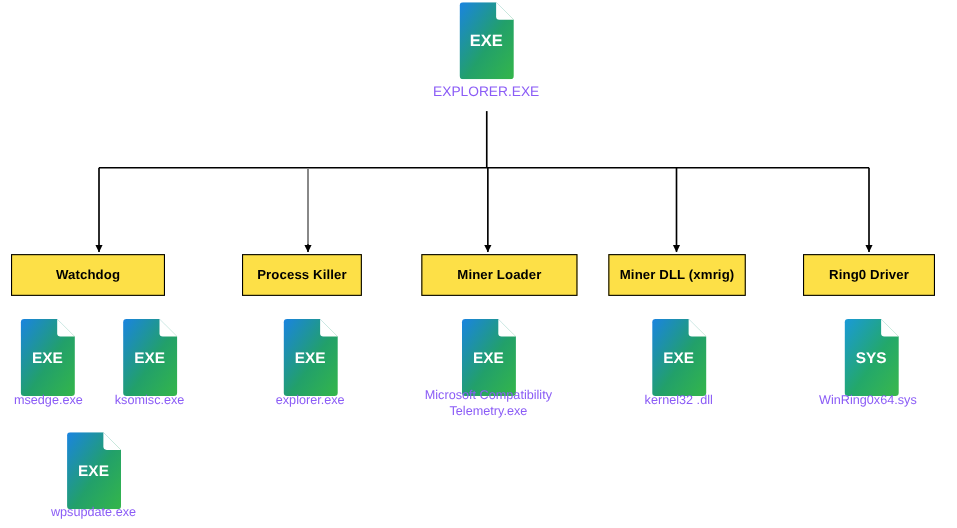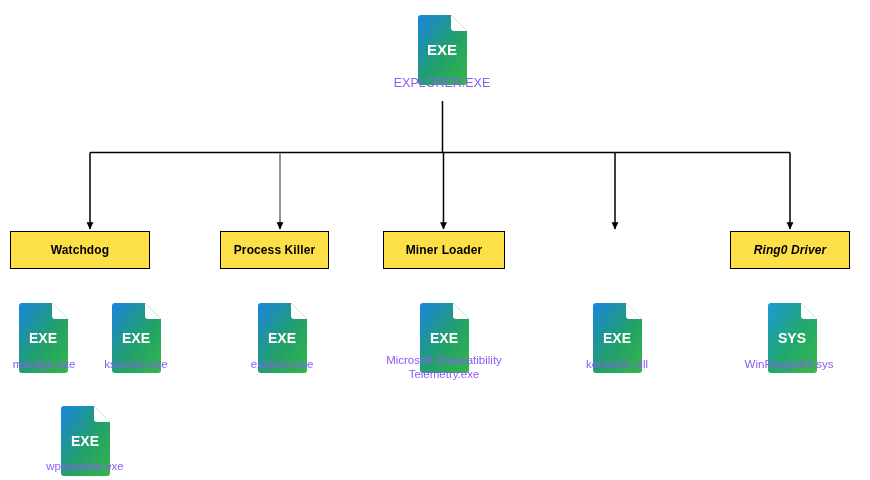--- a/index.html
+++ b/index.html
@@ -27,21 +27,20 @@
     width: 870px;
     height: 480px;
     pointer-events: none;
   }
 
   
   .file-icon {
     position: absolute;
     width: 56px;
     height: 70px;
-    margin-top: 13px;
   }
   .file-icon svg { display: block; width: 100%; height: 100%; }
   .file-icon .ext-text {
     font-family: "Liberation Sans", sans-serif;
     font-weight: bold;
     fill: #ffffff;
   }
 
   .icon-label {
     position: absolute;
@@ -118,24 +117,25 @@
         <text class="ext-text" x="28" y="40" font-size="15" text-anchor="middle">EXE</text>
       </svg>
     </div>
     <div id="root-label" class="icon-label">EXPLORER.EXE</div>
   </div>
 
   <div class="proc-box" style="left:10px; top:231px; width:140px;">Watchdog</div>
 
   <div class="proc-box" style="left:220px; top:231px; width:109px;">Process Killer</div>
 
-  <div class="proc-box" style="left:383px; top:231px; width:122px;">Miner Loader</div>
-
-
-  <div class="proc-box" style="left:730px; top:231px; width:120px;font-style:italic;">Ring0 Driver</div>
+  <div class="proc-box" style="left:383px; top:231px; width:142px;">Miner Loader</div>
+
+  <div class="proc-box" style="left:553px; top:231px; width:125px;">Miner DLL (xmrig)</div>
+
+  <div class="proc-box" style="left:730px; top:231px; width:120px;">Ring0 Driver</div>
 
   <div class="file-icon" style="left:15px; top:290px;">
     <svg viewBox="0 0 56 70" xmlns="http://www.w3.org/2000/svg">
       <defs>
           <linearGradient id="g1" x1="0" y1="0" x2="1" y2="1">
         <stop offset="0%" stop-color="#1a84e0"></stop>
             <stop offset="55%" stop-color="#22a06a"></stop>
             <stop offset="100%" stop-color="#34b64a"></stop>
       </linearGradient>
         </defs>

